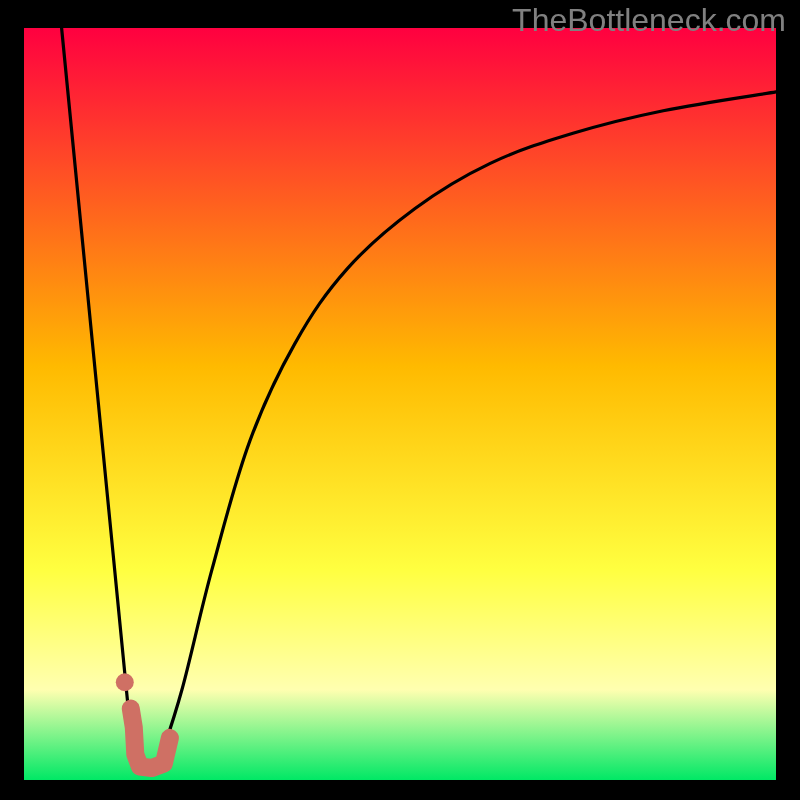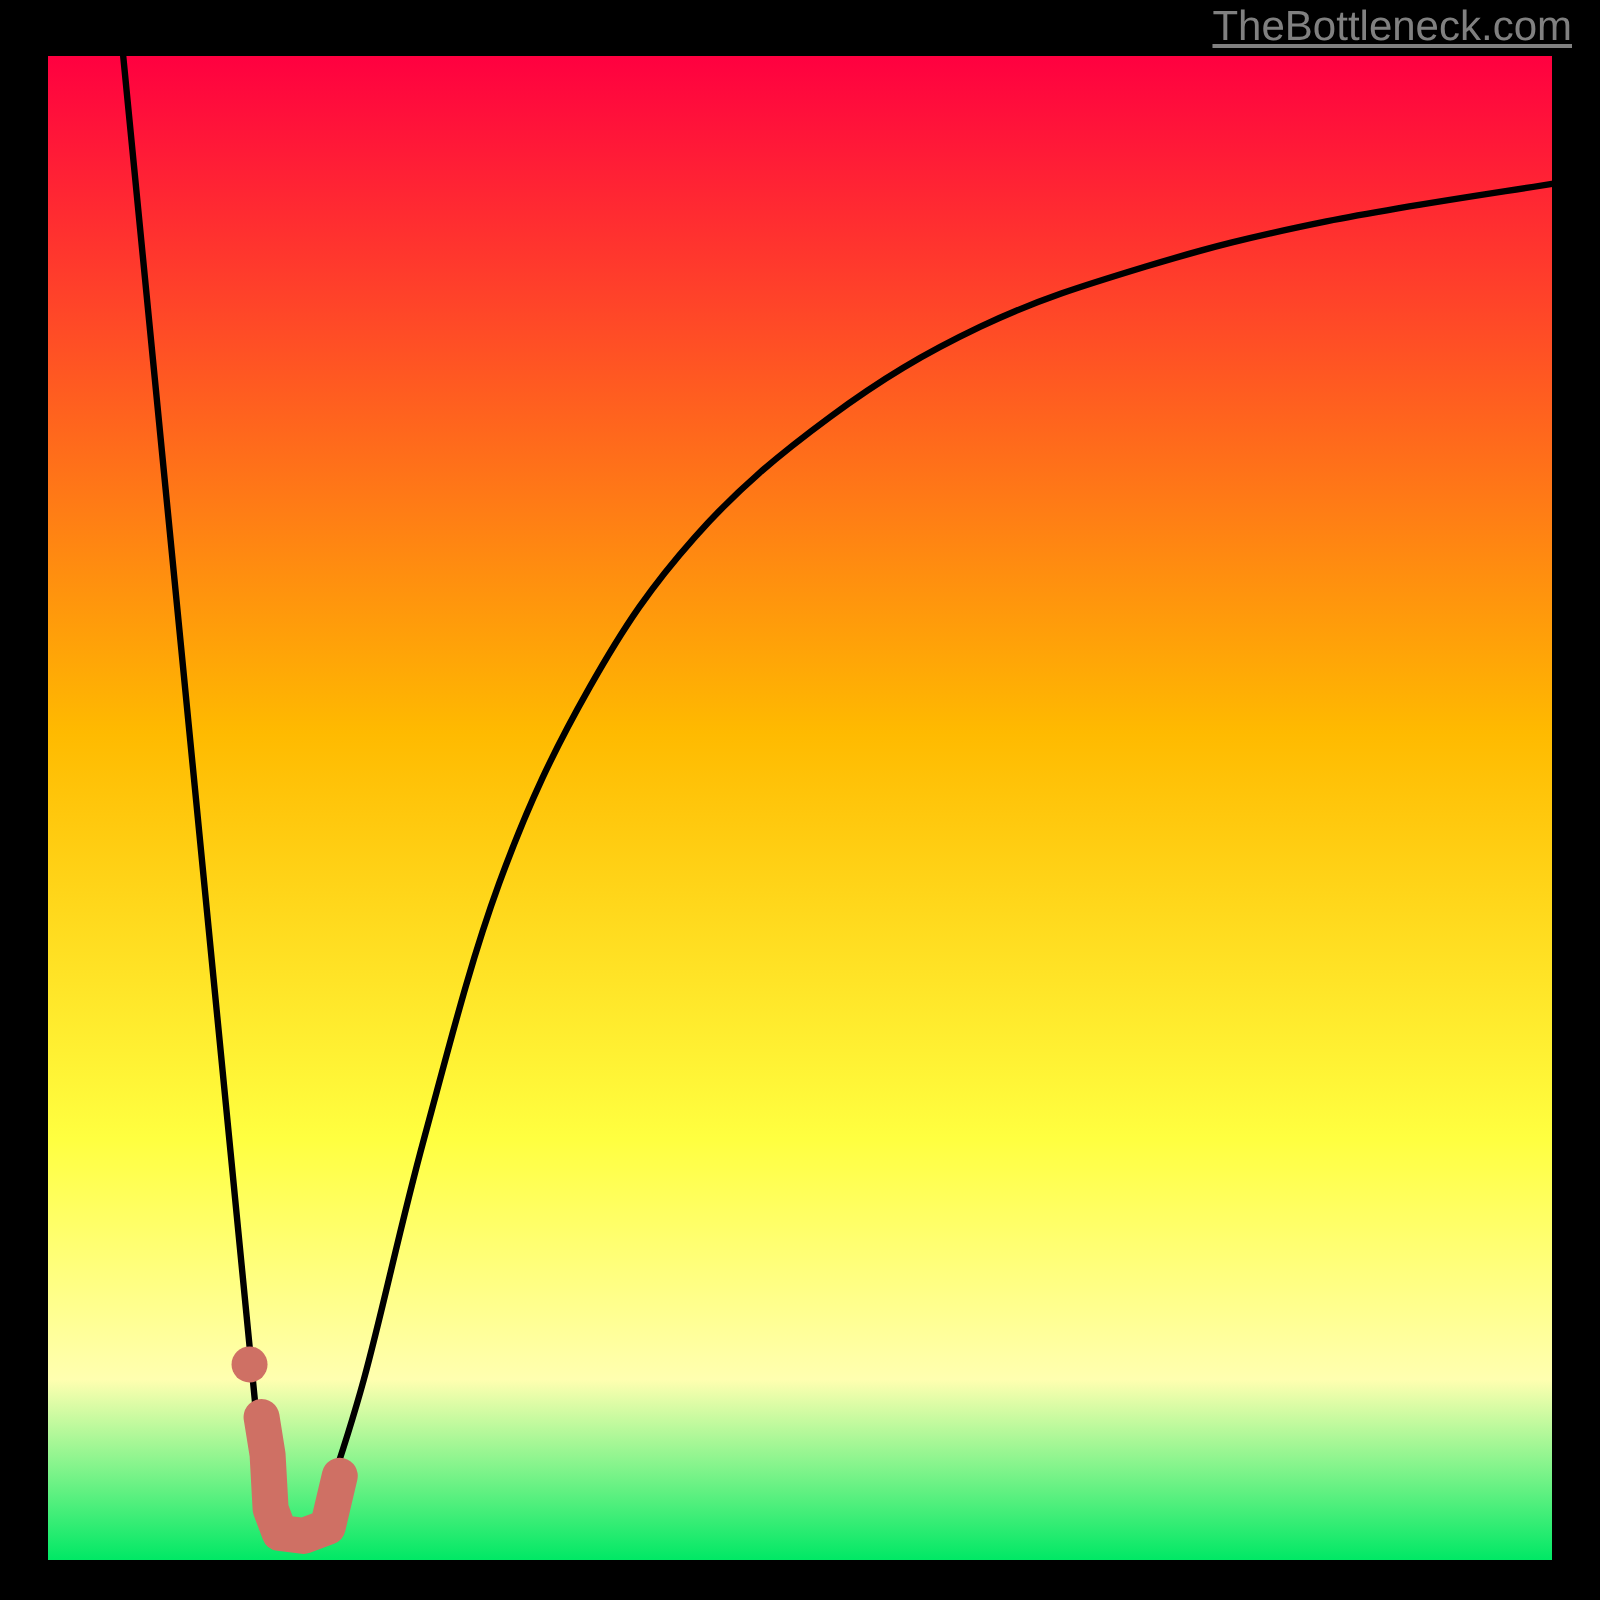--- a/index.html
+++ b/index.html
@@ -2,25 +2,24 @@
 <html><head>
 <meta charset="utf-8">
 <style>
   html,body{margin:0;padding:0;width:800px;height:800px;background:#000;}
   .wrap{position:relative;width:800px;height:800px;}
   .attrib{
     position:absolute;
     top:2px;
     right:14px;
     font-family:Arial,Helvetica,sans-serif;
-    font-size:21px;
+    font-size:32px;
     color:#808080;
     font-weight:400;
     letter-spacing:0px;
-    text-decoration:underline;
   }
   svg{display:block;}
 </style>
 </head>
 <body>
 <div class="wrap">
 
 <svg width="800" height="800" viewBox="0 0 800 800">
   <defs>
     <linearGradient id="bggrad" x1="0" y1="0" x2="0" y2="1">

